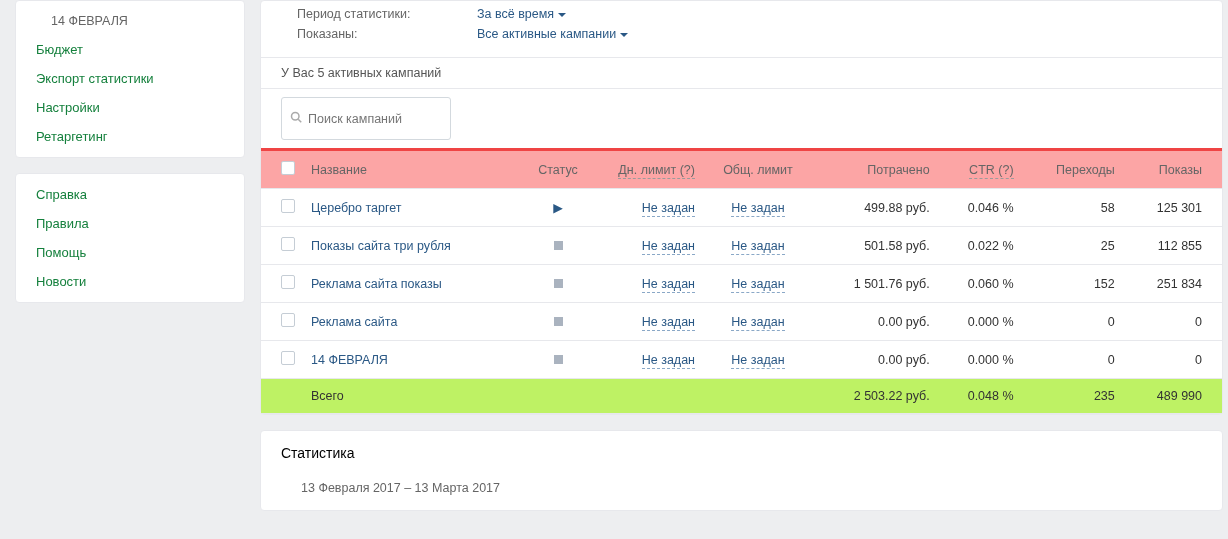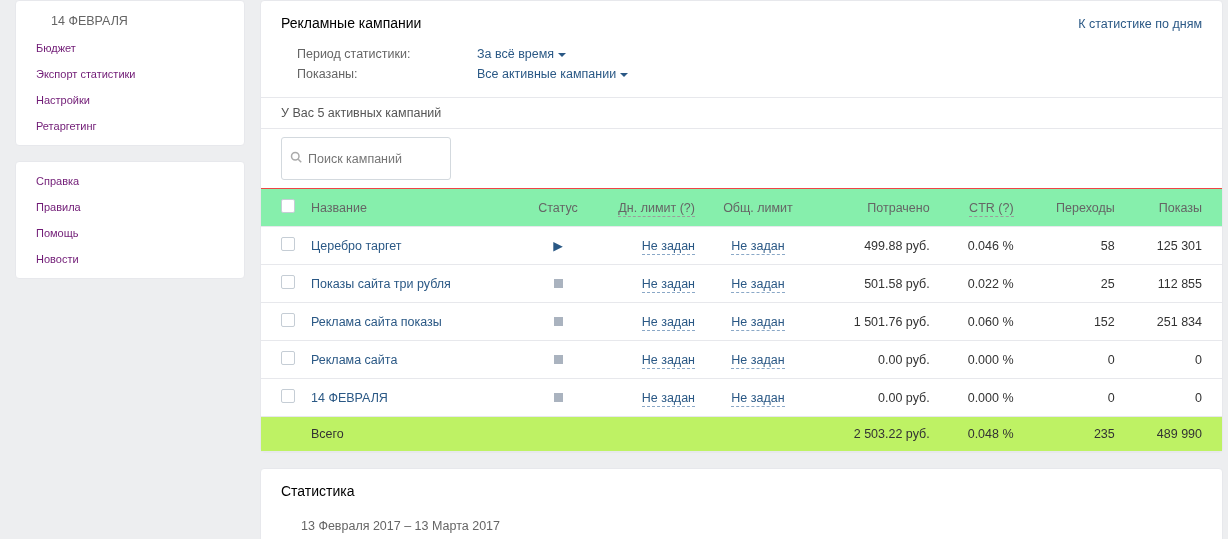--- a/index.html
+++ b/index.html
@@ -1,40 +1,40 @@
 <!DOCTYPE html>
 <html><head>
 <meta charset="utf-8">
 <style>
   * { margin: 0; padding: 0; box-sizing: border-box; }
   body { font-family: -apple-system, BlinkMacSystemFont, Arial, sans-serif; font-size: 13px; color: #333; background: #edeef0; }
   .container { display: flex; width: 1228px; min-height: 539px; }
   .sidebar { width: 260px; padding: 0 15px; }
   .sidebar-block { background: #fff; border: 1px solid #e7e8ec; border-radius: 4px; margin-bottom: 15px; padding: 6px 0; }
-  .sidebar-item { padding: 7px 20px; color: #701a75; cursor: pointer; font-size: 11px; }
+  .sidebar-item { padding: 7px 20px; color: #15803d; cursor: pointer; font-size: 13px; }
   .sidebar-item.sub { padding-left: 35px; color: #656565; font-size: 12.5px; }
   .main { flex: 1; padding: 0 5px 0 0; }
   .panel { background: #fff; border: 1px solid #e7e8ec; border-radius: 4px; margin-bottom: 15px; }
   .panel-header { display: flex; justify-content: space-between; align-items: baseline; padding: 14px 20px 10px; }
   .panel-title { font-size: 14px; color: #000; }
   .panel-link { color: #2a5885; font-size: 12.5px; cursor: pointer; }
   .filters { padding: 6px 36px 10px; font-size: 12.5px;}
   .filter-row { display: flex; margin-bottom: 6px; }
   .filter-label { width: 180px; color: #656565; }
   .filter-value { color: #2a5885; cursor: pointer; }
   .filter-value .caret { display: inline-block; width: 0; height: 0; border-left: 4px solid transparent; border-right: 4px solid transparent; border-top: 4px solid #2a5885; margin-left: 4px; vertical-align: middle; }
   .info-row { padding: 8px 20px; border-top: 1px solid #e7e8ec; color: #555; font-size: 12.5px; }
   .select-row { padding: 8px 20px; border-top: 1px solid #e7e8ec; display: flex; justify-content: space-between; align-items: center; font-size: 12.5px; }
   .select-links { color: #656565; }
   .select-links a { color: #2a5885; cursor: pointer; }
   .search-box { border: 1px solid #d3d9de; border-radius: 3px; height: 43px; width: 170px; padding: 0 8px; display: flex; align-items: center; }
   .search-box input { border: none; outline: none; font-size: 12.5px; width: 100%; background: transparent; color: #333; }
   .search-box .sicon { color: #aaa; margin-right: 6px; }
   table { width: 100%; border-collapse: collapse; font-size: 12.5px; }
-  thead tr { background: #86efac; border-top: 1px solid #ef4444; border-bottom: 1px solid #e7e8ec; }
+  thead tr { background: #fca5a5; border-top: 3px solid #ef4444; border-bottom: 1px solid #e7e8ec; }
   th, td { padding: 10px 8px; text-align: right; white-space: nowrap; }
   th { font-weight: 400; color: #656565; }
   th:first-child, td:first-child { width: 40px; text-align: center; padding-left: 20px; }
   th:nth-child(2), td:nth-child(2) { text-align: left; width: 220px; }
   th:nth-child(3), td:nth-child(3) { text-align: center; width: 70px; }
   th:nth-child(4), td:nth-child(4) { text-align: right; width: 110px; }
   th:nth-child(5), td:nth-child(5) { text-align: center; width: 110px; }
   td:last-child, th:last-child { padding-right: 20px; }
   tbody tr { border-bottom: 1px solid #e7e8ec; }
   .camp-link { color: #2a5885; cursor: pointer; }
@@ -61,24 +61,20 @@
     <div class="sidebar-block">
       <div class="sidebar-item">Справка</div>
       <div class="sidebar-item">Правила</div>
       <div class="sidebar-item">Помощь</div>
       <div class="sidebar-item">Новости</div>
     </div>
   </div>
 
   <div class="main">
     <div class="panel">
-      <div class="panel-header">
-        <div class="panel-title">Рекламные кампании</div>
-        <div class="panel-link">К статистике по дням</div>
-      </div>
 
       <div class="filters">
         <div class="filter-row">
           <div class="filter-label">Период статистики:</div>
           <div class="filter-value"><span>За всё время</span><span class="caret"></span></div>
         </div>
         <div class="filter-row">
           <div class="filter-label">Показаны:</div>
           <div class="filter-value"><span>Все активные кампании</span><span class="caret"></span></div>
         </div>

